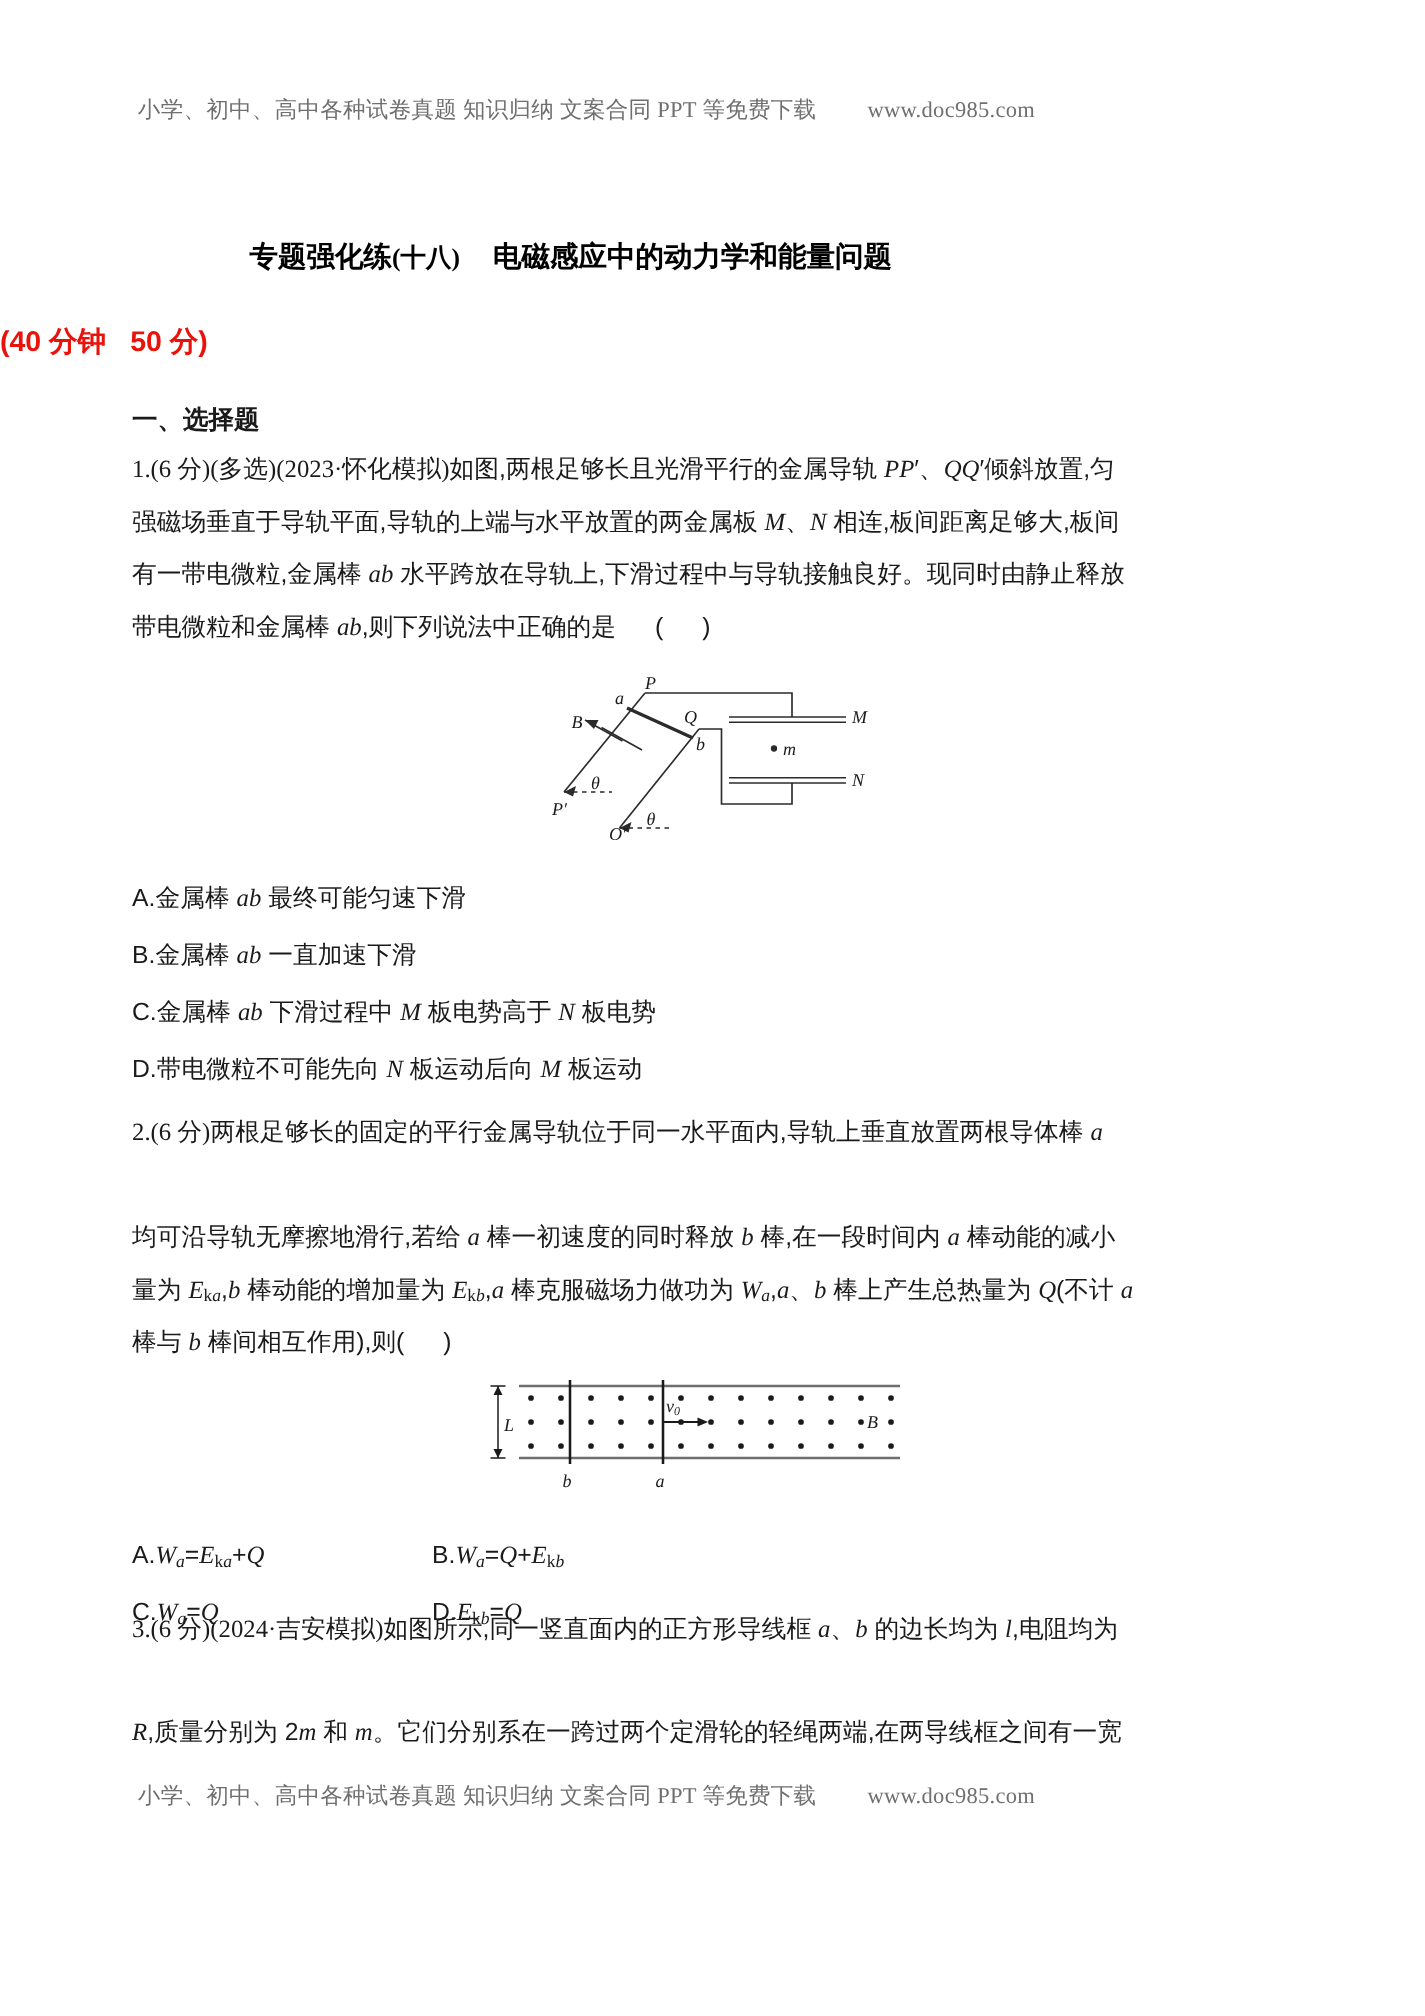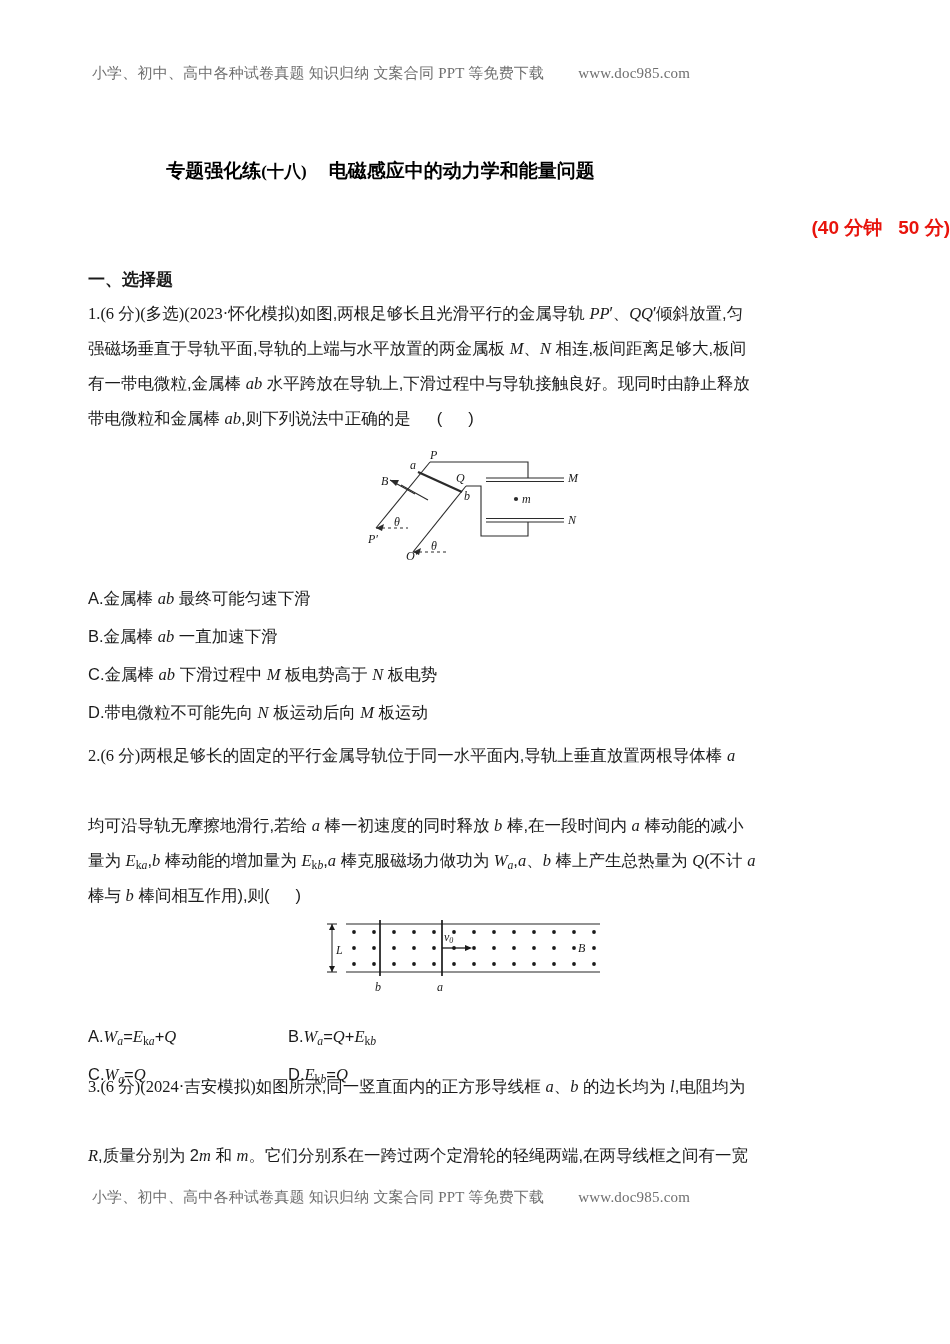--- a/index.html
+++ b/index.html
@@ -35,21 +35,21 @@
     font-weight:bold;
     font-size:19px;
     font-family:Liberation Serif, serif;
     white-space:nowrap;
   }
   .doc-title .tnum { font-size:17px; }
   .doc-title .gap { display:inline-block; width:22px; }
 
   .doc-subtitle {
     position:absolute; left:0; width:950px; top:215px;
-    text-align:right;
+    text-align:left;
     color:#e8140c;
     font-weight:bold;
     font-size:19px;
     font-family:"Liberation Sans","DejaVu Sans",sans-serif;
   }
   .doc-subtitle .gap { display:inline-block; width:16px; }
 
   
   .sec-head {
     position:absolute; left:88px; top:268px;

